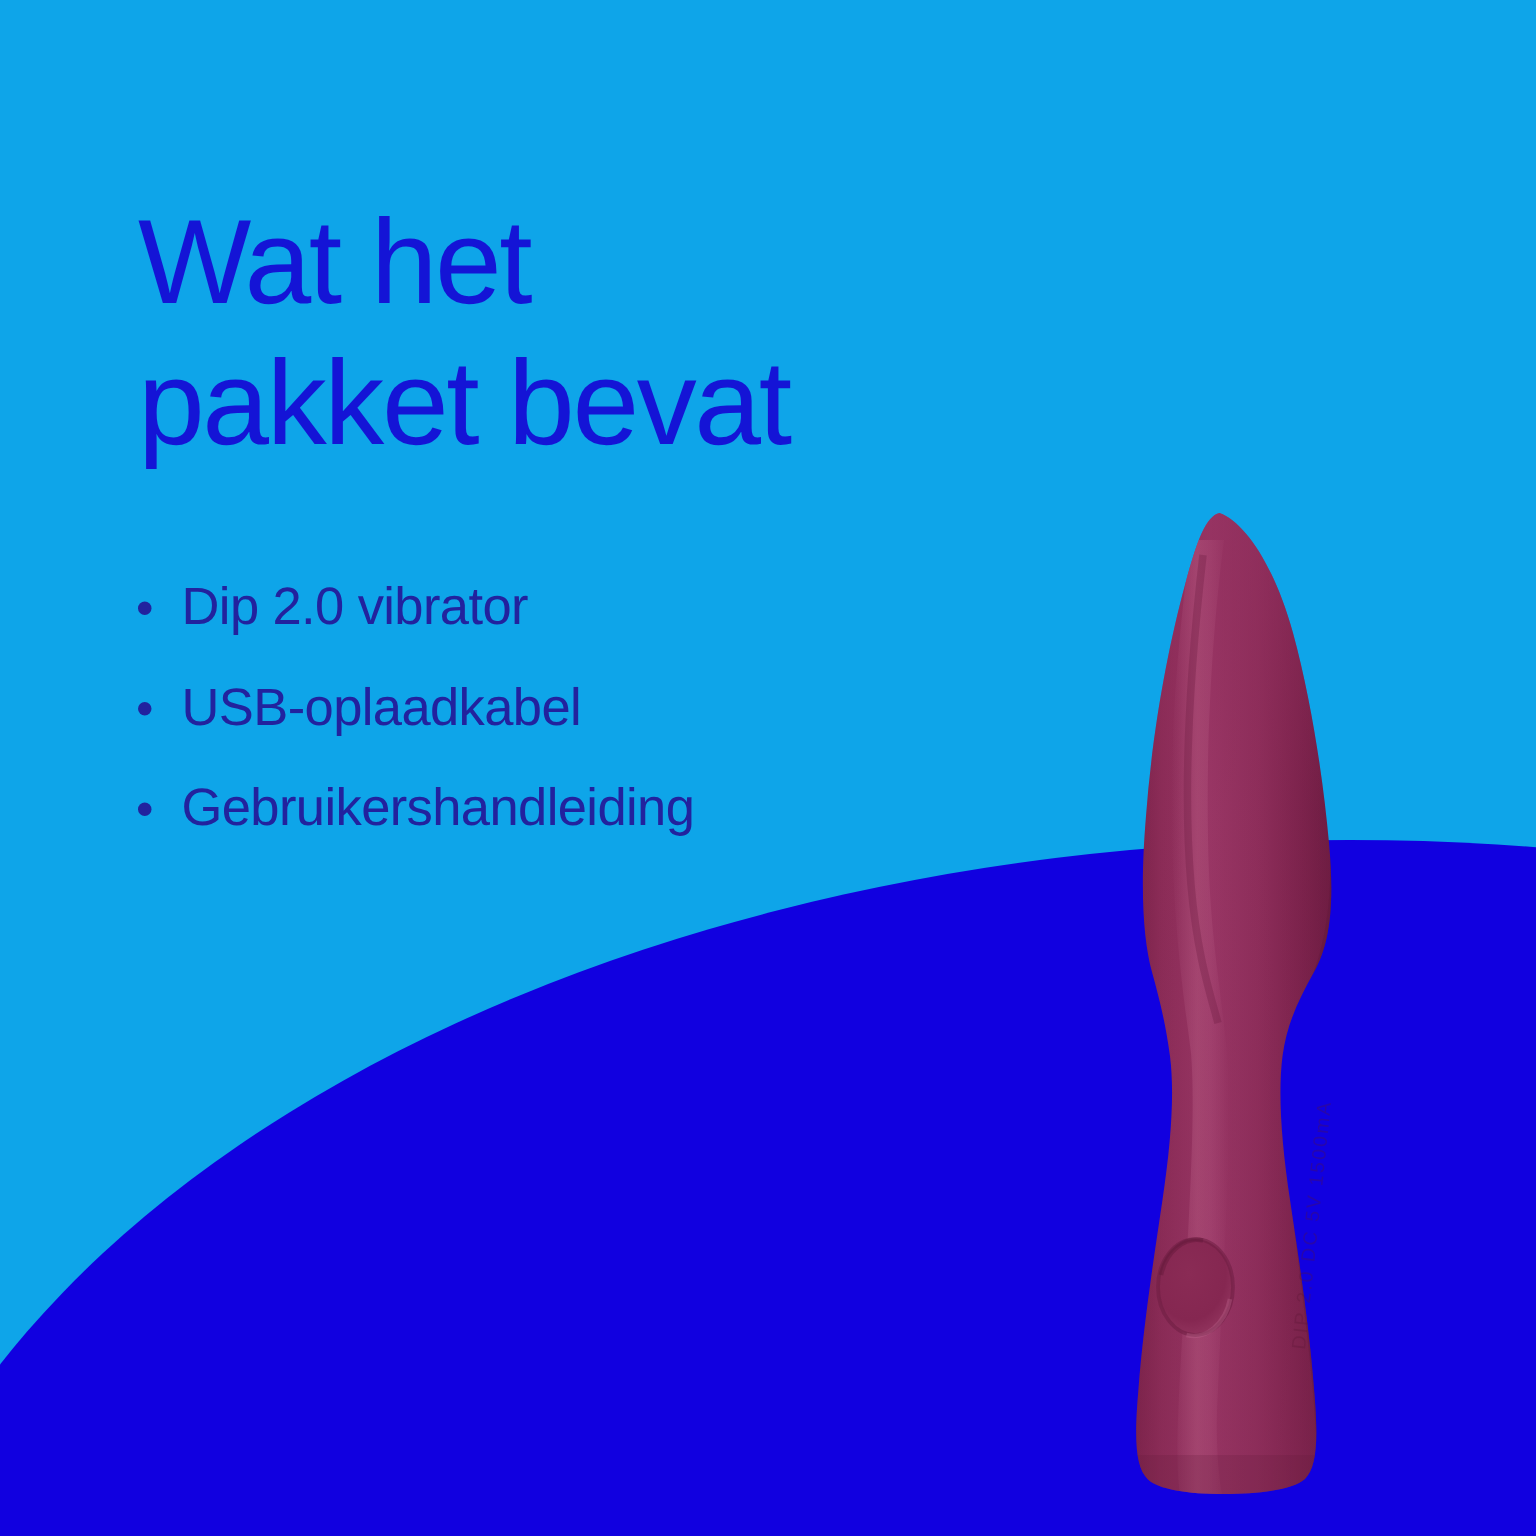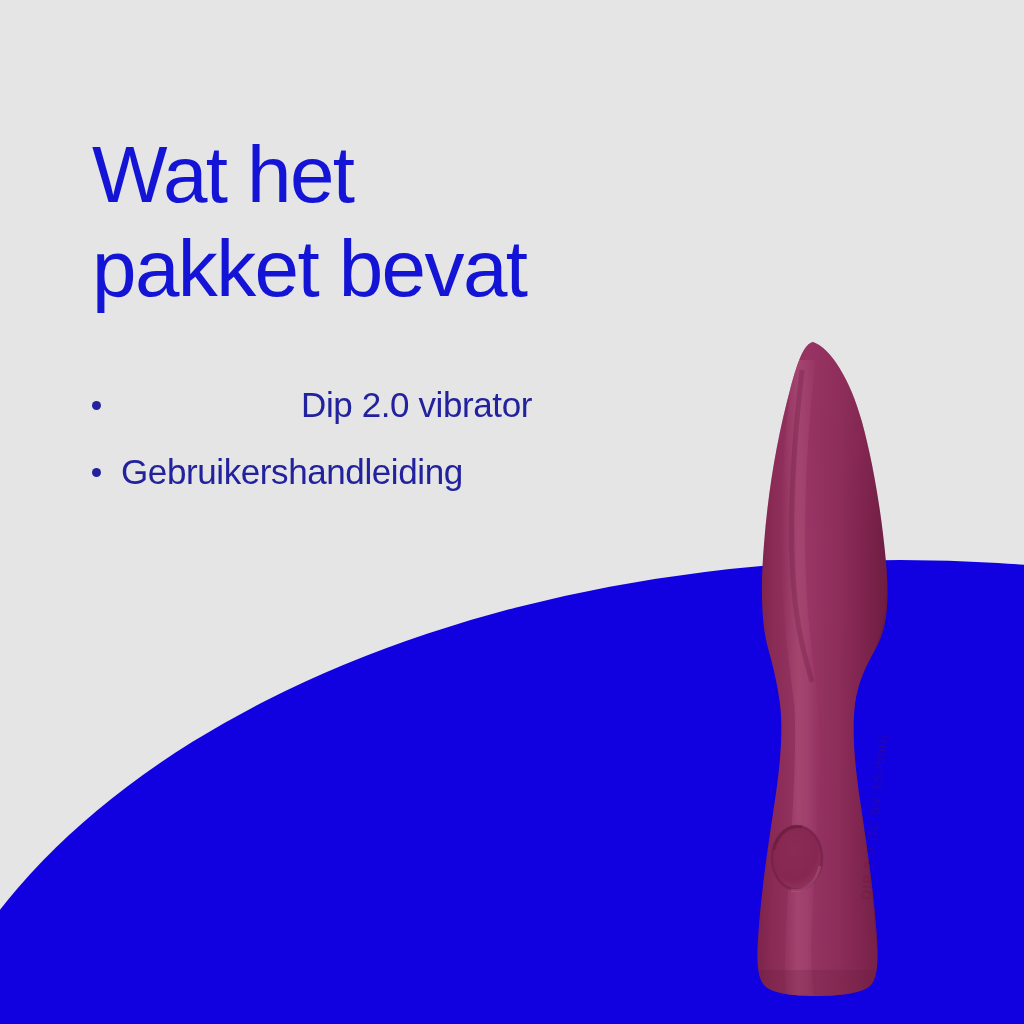--- a/index.html
+++ b/index.html
@@ -83,41 +83,45 @@
     left: 690px;
     top: 330px;
     width: 280px;
     height: 694px;
     z-index: 3;
   }
 </style>
 </head>
 <body>
 
-<div id="canvas" style="background: #e5e5e5;">
+<div id="canvas" style="background: #0ea5e9;">
 
   <svg id="blue-shape" viewBox="0 0 1024 1024" preserveAspectRatio="none" aria-hidden="true">
     <defs>
       <clipPath id="clip-canvas">
         <rect x="0" y="0" width="1024" height="1024"></rect>
       </clipPath>
     </defs>
     <g clip-path="url(#clip-canvas)">
       <ellipse id="blue-ellipse" cx="900" cy="1180" rx="1000" ry="620" fill="#1100E0"></ellipse>
     </g>
   </svg>
 
   <div id="text-col">
     <h1 id="headline" style="color: rgb(20, 20, 214);">Wat het
 pakket bevat</h1>
 
     <ul id="feature-list">
-      <li style="color: rgb(34, 34, 158); text-align: center;">
+      <li style="color: rgb(34, 34, 158);">
         <span class="bullet-dot" style="background: rgb(34, 34, 158);"></span>
         <span>Dip 2.0 vibrator</span>
+      </li>
+      <li style="color: rgb(34, 34, 158);">
+        <span class="bullet-dot" style="background: rgb(34, 34, 158);"></span>
+        <span>USB-oplaadkabel</span>
       </li>
       <li style="color: rgb(34, 34, 158);">
         <span class="bullet-dot" style="background: rgb(34, 34, 158);"></span>
         <span>Gebruikershandleiding</span>
       </li>
     </ul>
   </div>
 
   <svg id="product" viewBox="0 0 280 694" preserveAspectRatio="none" aria-hidden="true">
     <defs>

